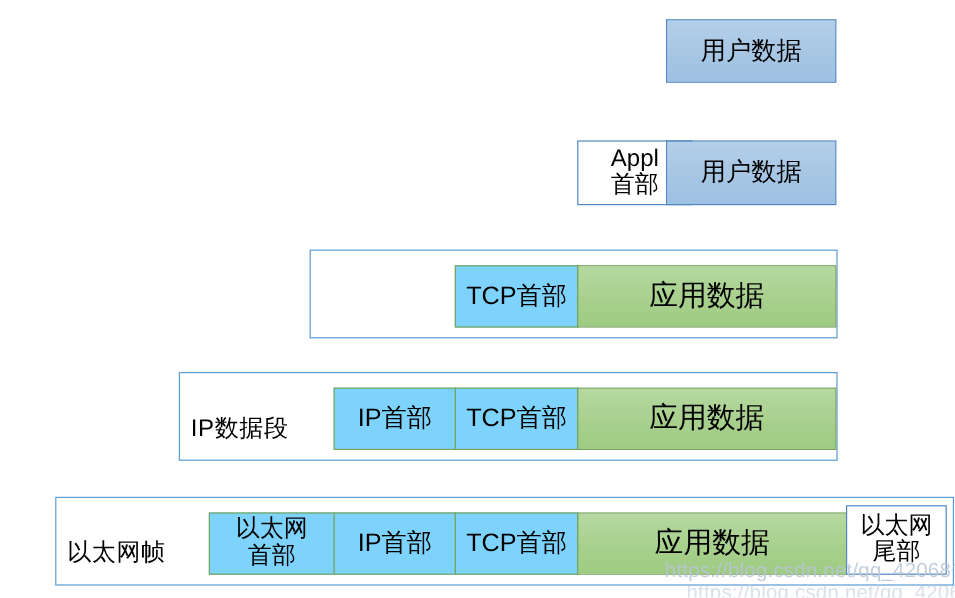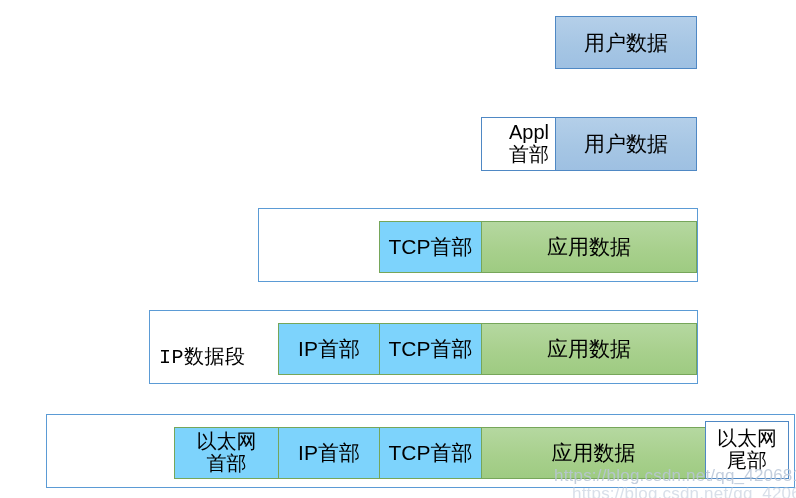--- a/index.html
+++ b/index.html
@@ -72,21 +72,21 @@
   .cell-white-green {
     border: 1px solid #76a65a;
     background: #7dd3fc;
     font-size: 21px;
   }
 
   
   .cell-green {
     border: 1px solid #76a65a;
     background: linear-gradient(180deg, #b5d8a0 0%, #a8d08d 55%, #9ecb82 100%);
-    font-size: 21px;
+    font-size: 24px;
   }
 
   .two-line {
     font-size: 20px;
     line-height: 1.08;
   }
 
   
   .watermark {
     position: absolute;
@@ -123,30 +123,31 @@
 
   <div class="box container-row" style="left:242px; top:208px; width:440px; height:74px;"></div>
 
 
   <div class="box cell-white-green" style="left:363px; top:221px; width:103px; height:52px;">TCP首部</div>
 
   <div class="box cell-green" style="left:465px; top:221px; width:216px; height:52px;">应用数据</div>
 
   <div class="box container-row" style="left:133px; top:310px; width:549px; height:74px;"></div>
 
-  <div class="row-label" style="left:143px; top:310px; width:125px; height:66px; padding-bottom:6px;font-family:Liberation Mono, monospace;">IP数据段</div>
+  <div class="row-label" style="left:143px; top:310px; width:125px; height:66px; padding-bottom:6px;">IP数据段</div>
 
   <div class="box cell-white-green" style="left:262px; top:323px; width:102px; height:52px;">IP首部</div>
 
   <div class="box cell-white-green" style="left:363px; top:323px; width:103px; height:52px;">TCP首部</div>
 
   <div class="box cell-green" style="left:465px; top:323px; width:216px; height:52px;">应用数据</div>
 
   <div class="box container-row" style="left:30px; top:414px; width:749px; height:74px;"></div>
 
+  <div class="row-label" style="left:40px; top:414px; width:120px; height:66px; padding-bottom:6px;">以太网帧</div>
 
   <div class="box cell-white-green two-line" style="left:158px; top:427px; width:105px; height:52px;">以太网
 首部</div>
 
   <div class="box cell-white-green" style="left:262px; top:427px; width:102px; height:52px;">IP首部</div>
 
   <div class="box cell-white-green" style="left:363px; top:427px; width:103px; height:52px;">TCP首部</div>
 
   <div class="box cell-green" style="left:465px; top:427px; width:225px; height:52px;">应用数据</div>
 

